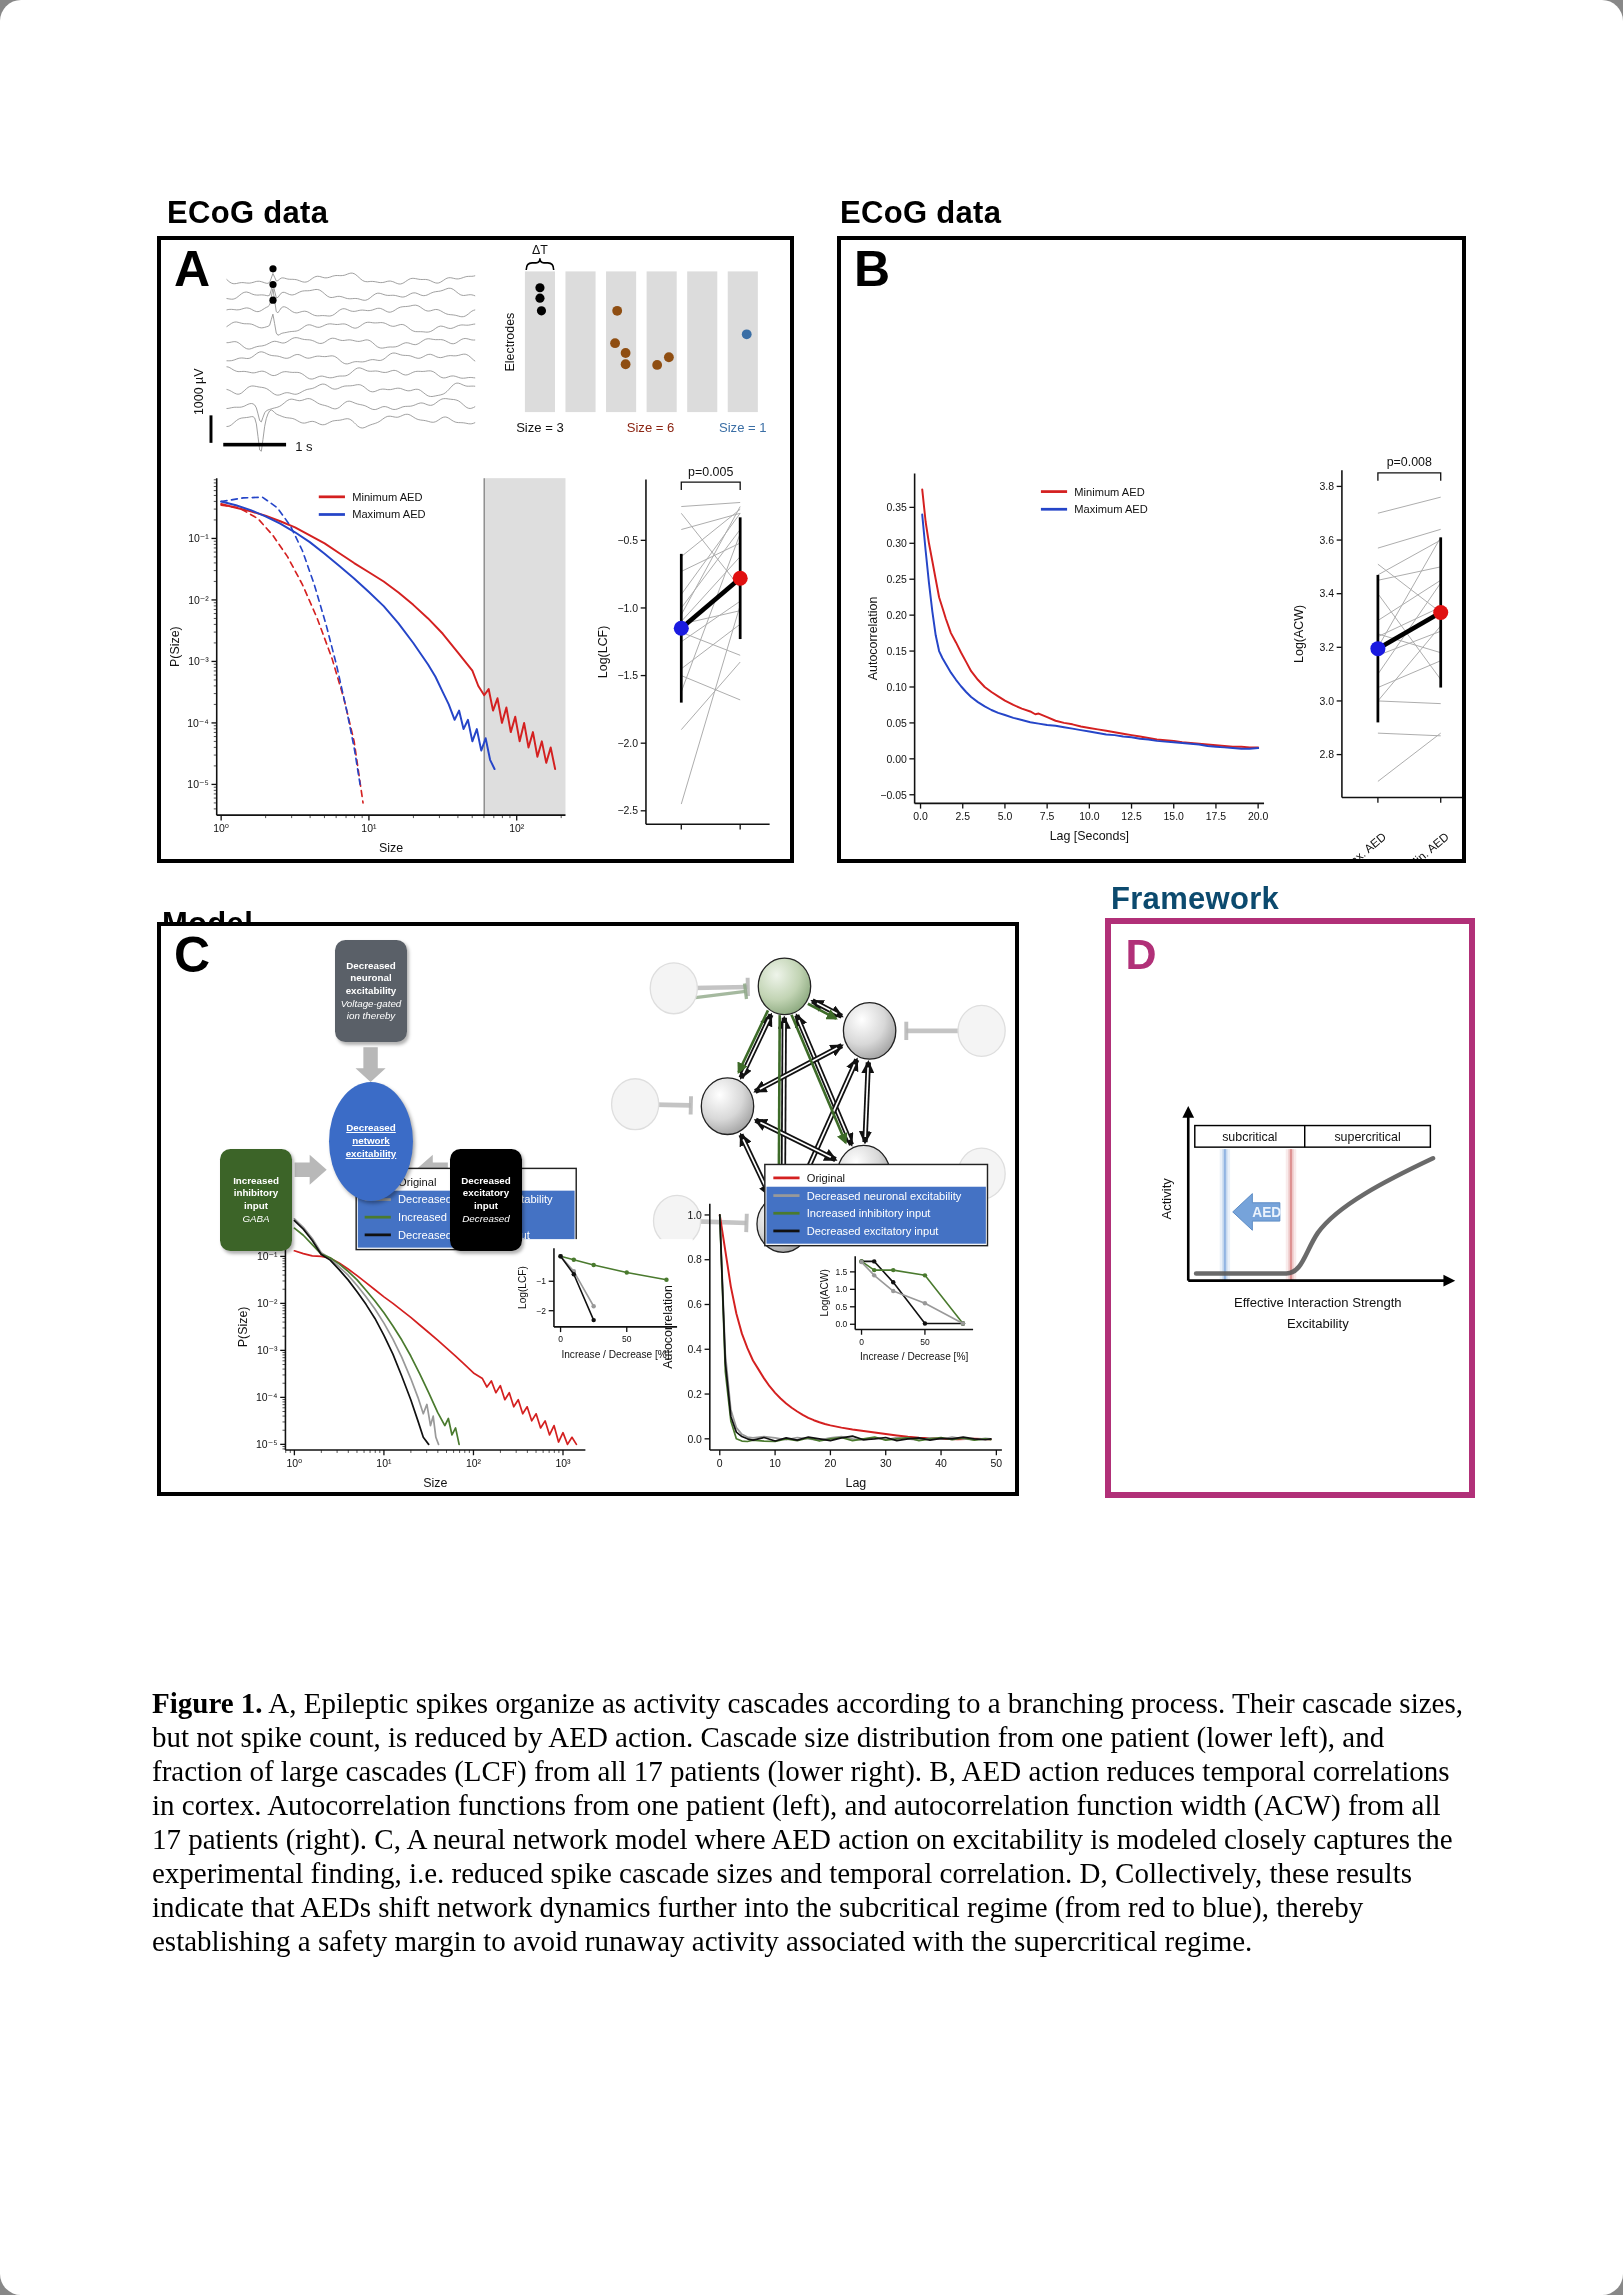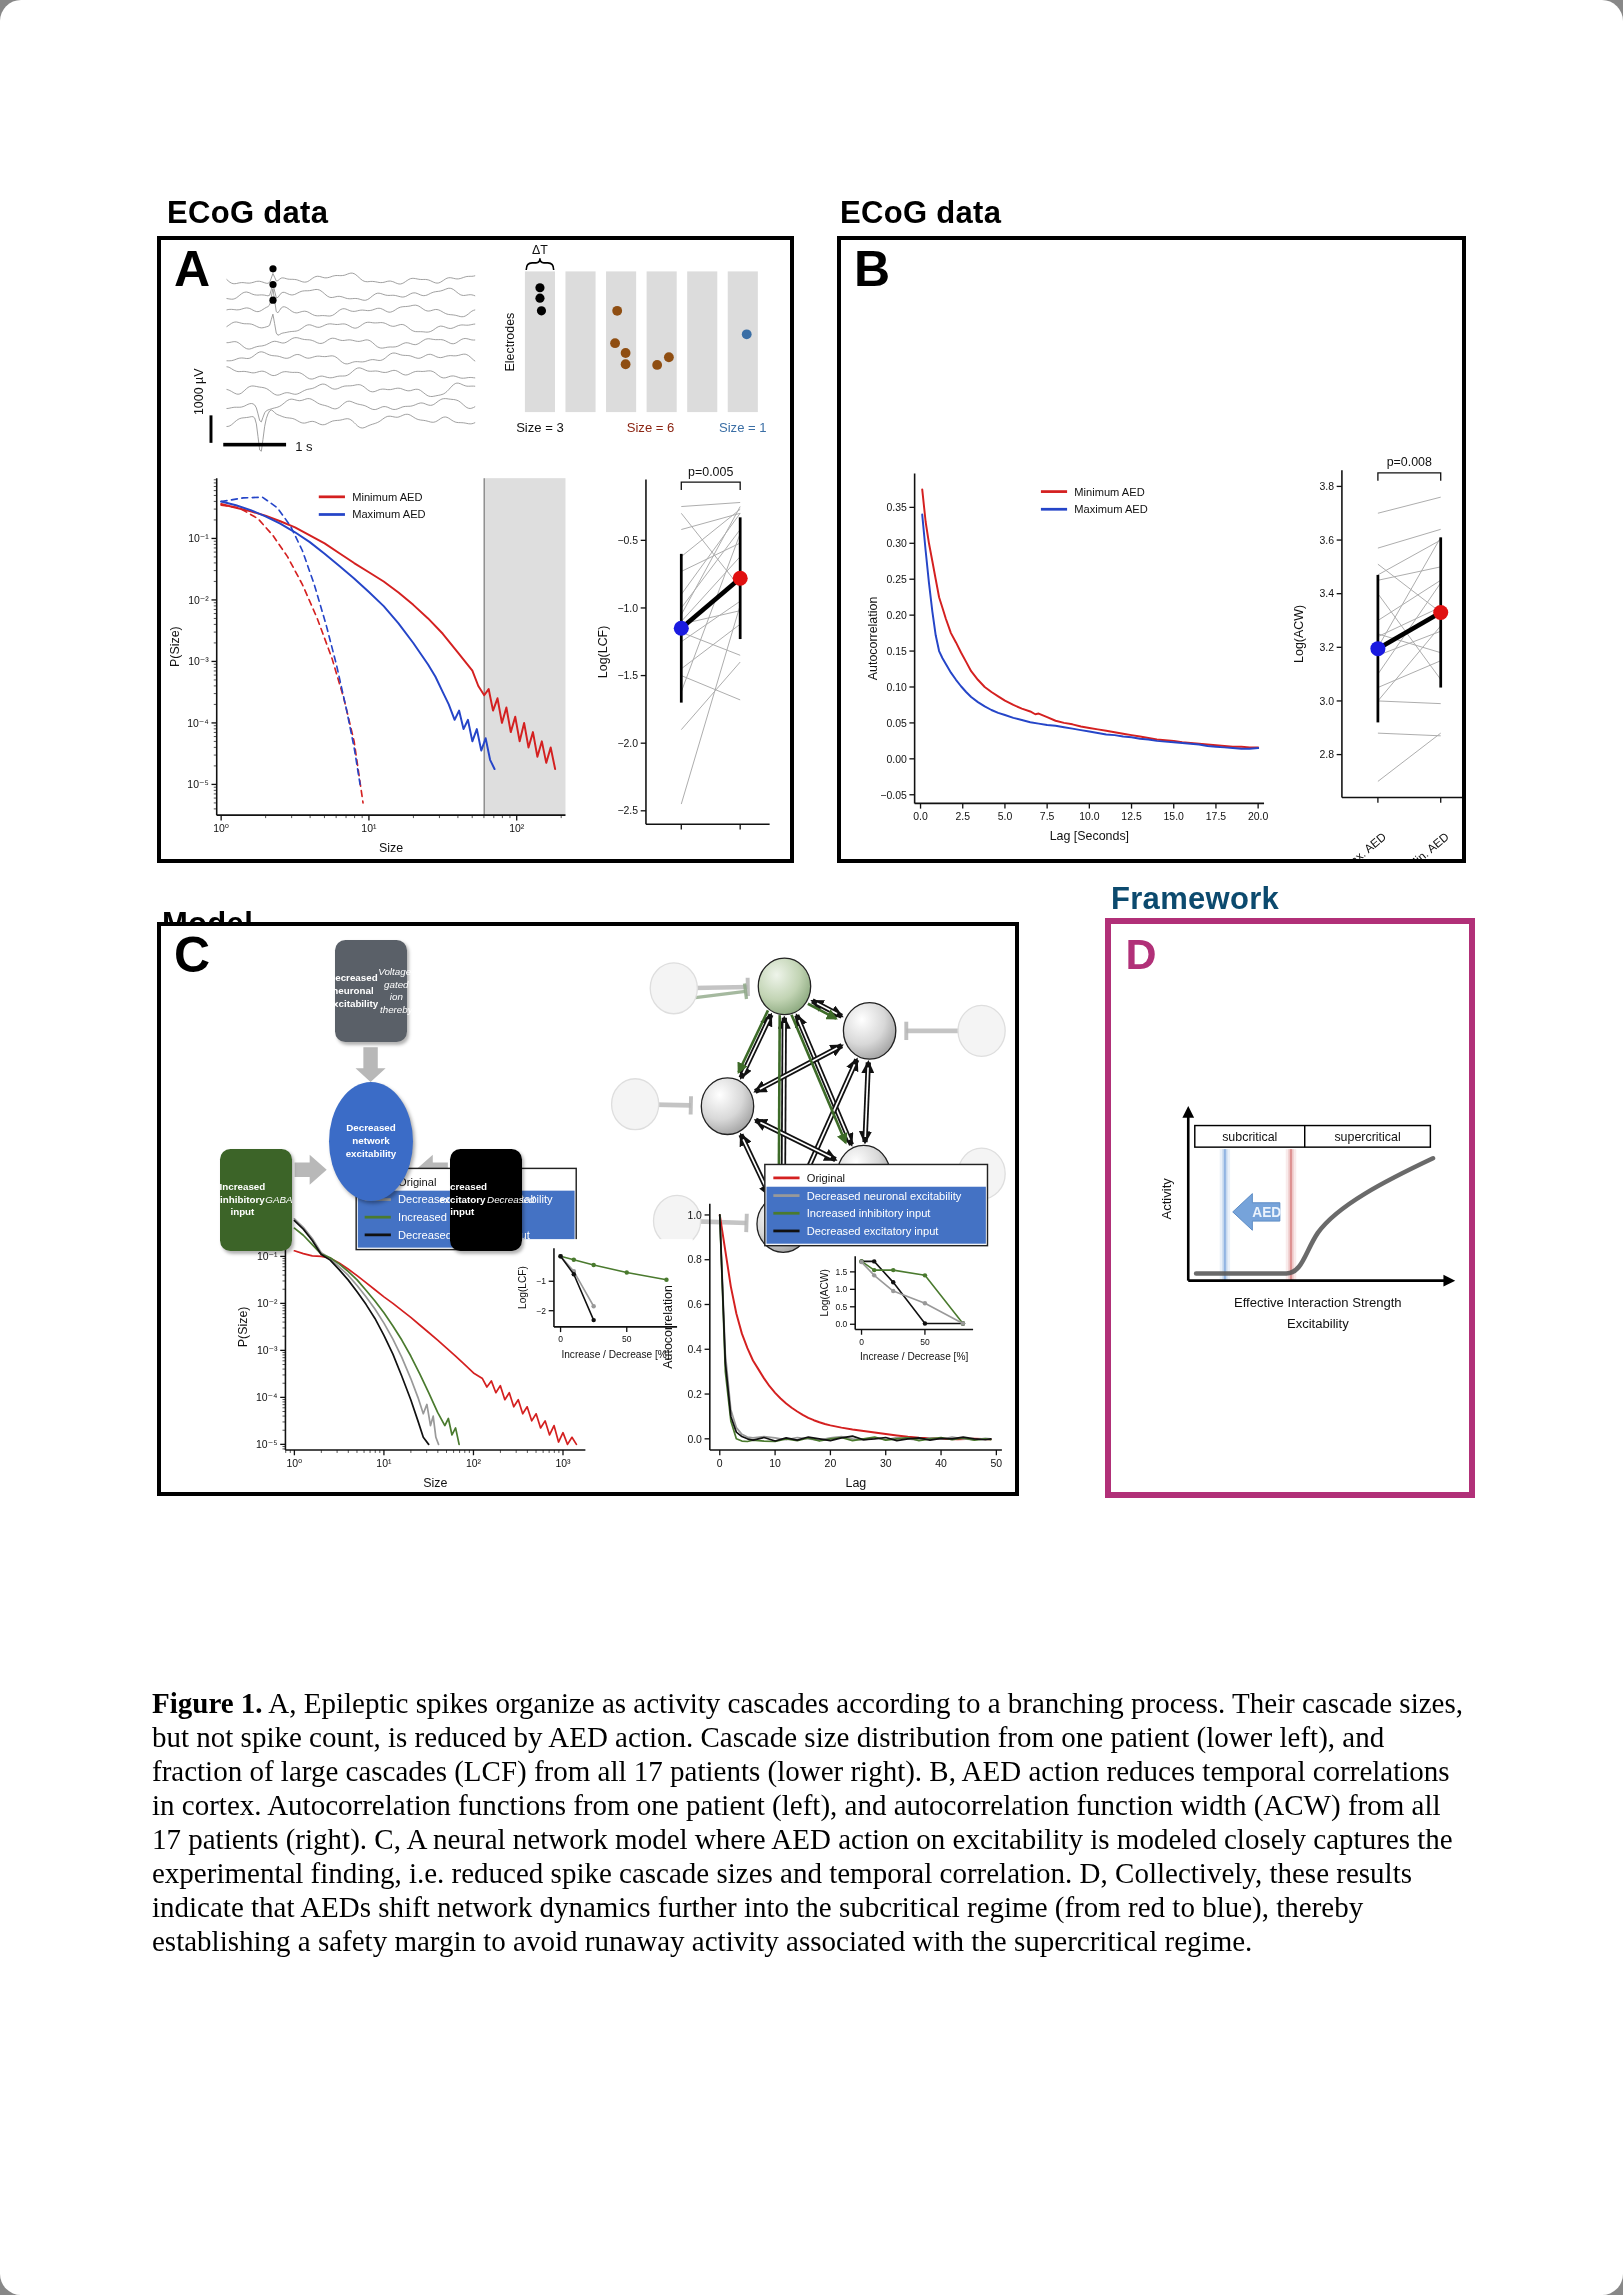--- a/index.html
+++ b/index.html
@@ -3,28 +3,28 @@
 <meta charset="utf-8">
 <style>
   html,body{margin:0;padding:0;background:#888;}
   .page{position:relative;width:1623px;height:2295px;background:#ffffff;
         font-family:"Liberation Sans","DejaVu Sans",sans-serif;overflow:hidden;border-radius:21px;}
   .sec-title{position:absolute;font-weight:bold;font-size:31px;color:#000;letter-spacing:0.3px;}
   .panel{position:absolute;background:#fff;}
   .panel.black{border:4.6px solid #000;}
   .plabel{position:absolute;font-weight:bold;font-size:50px;line-height:1;color:#000;}
   .plabel.mag{font-size:43px;}
-  .fbox{position:absolute;border-radius:10.5px;color:#fff;display:flex;flex-direction:row;
+  .fbox{position:absolute;border-radius:10.5px;color:#fff;display:flex;flex-direction:column;
         align-items:center;justify-content:center;text-align:center;font-size:9.8px;line-height:1.3;
         box-shadow:2px 2.6px 3.3px rgba(0,0,0,.3);}
   .fbox .main{font-weight:bold;white-space:pre-line;}
   .fbox .sub{font-style:italic;white-space:pre-line;}
   .ellipse{position:absolute;border-radius:50%;color:#fff;display:flex;align-items:center;
         justify-content:flex-start;text-align:center;font-weight:bold;font-size:9.8px;line-height:1.3;
-        box-shadow:2px 2.6px 3.9px rgba(0,0,0,.35);}
+        box-shadow:2px 2.6px 3.9px rgba(0,0,0,.35);text-decoration:underline;}
   .caption{position:absolute;font-family:"Liberation Serif","DejaVu Serif",serif;
         font-size:29px;line-height:34px;color:#000;margin-top:29px;}
   svg{position:absolute;left:0;top:0;}
   svg text{font-family:"Liberation Sans","DejaVu Sans",sans-serif;}
 </style>
 </head>
 <body>
 
 <div class="page">
 

